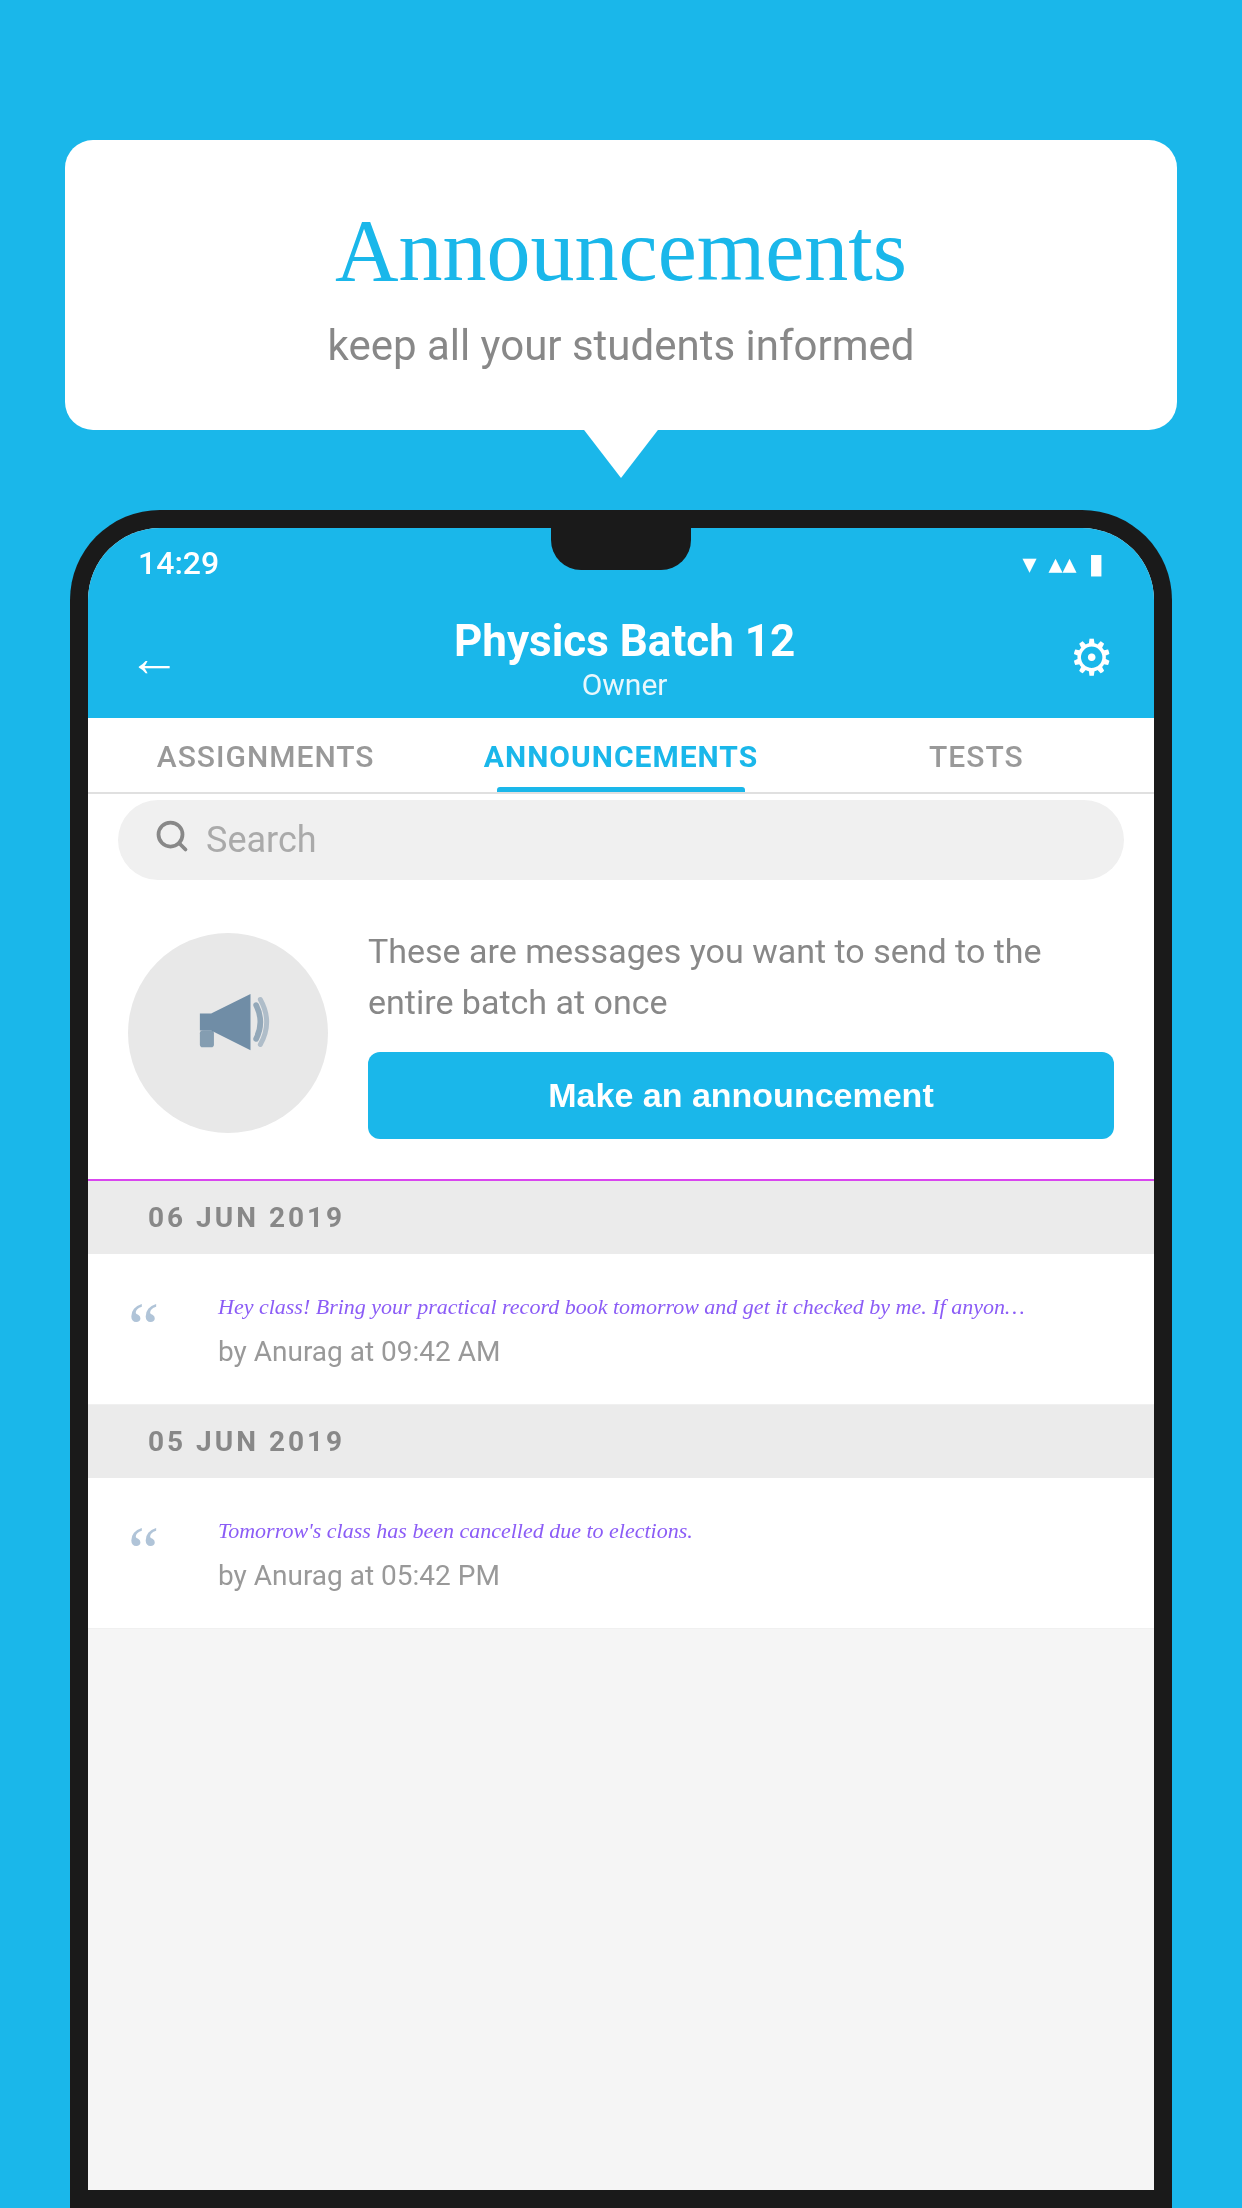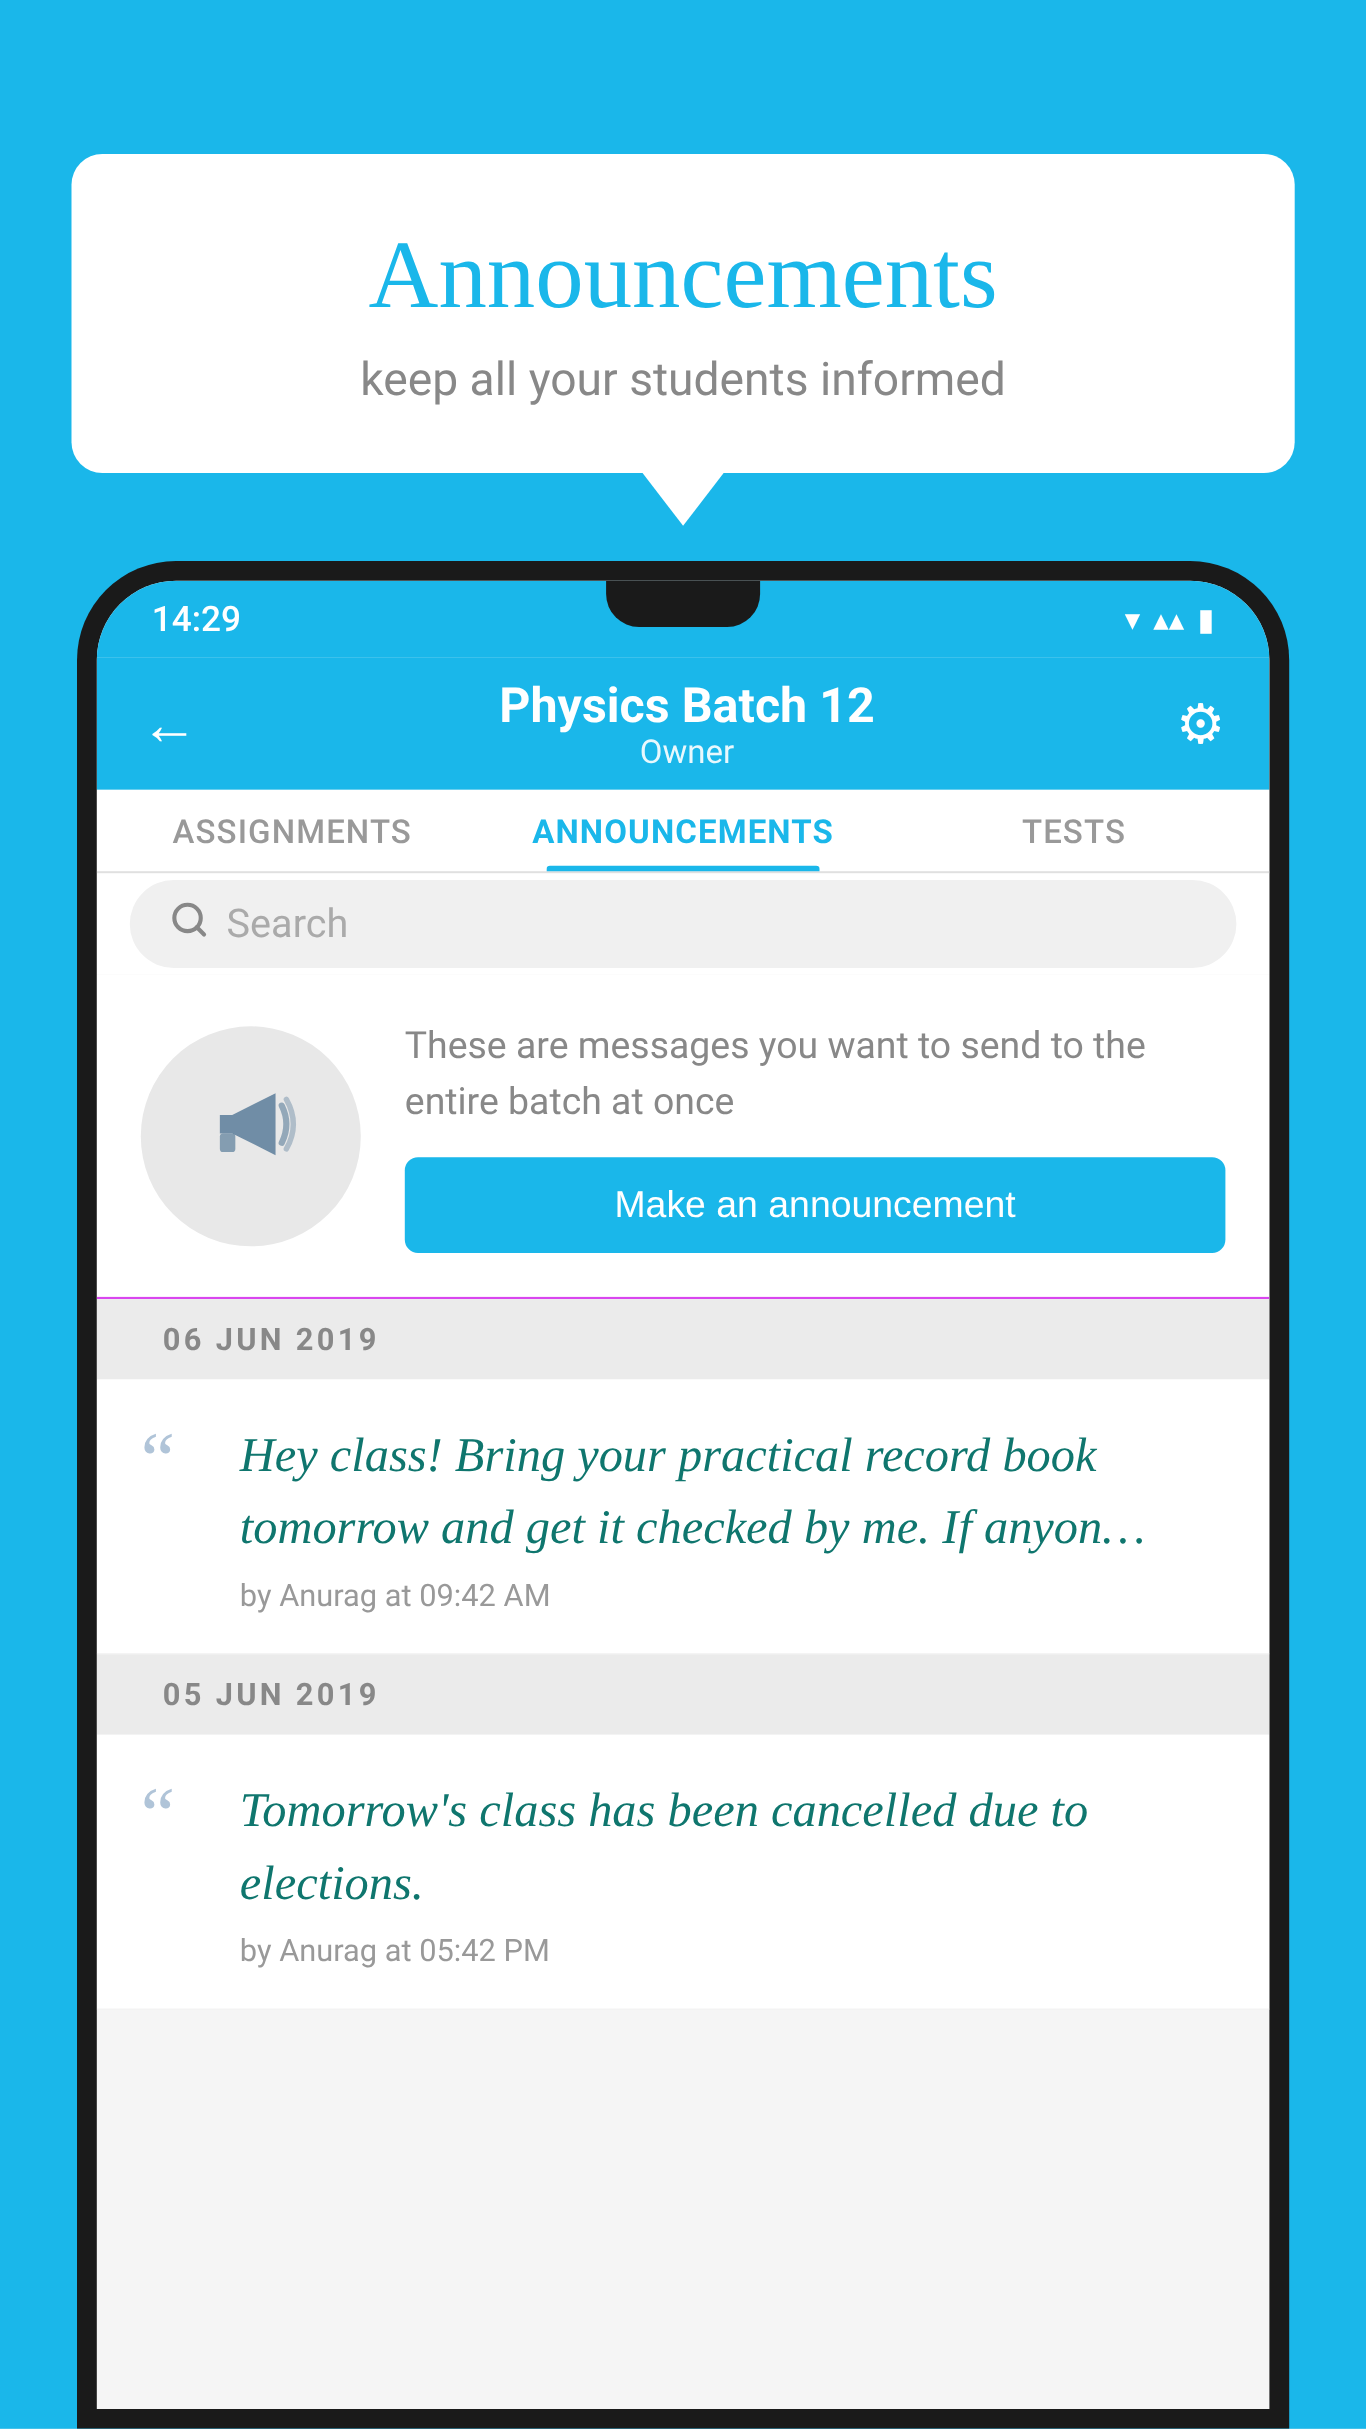--- a/index.html
+++ b/index.html
@@ -232,21 +232,21 @@
       line-height: 1.5;
       margin-bottom: 24px;
     }
     .make-announcement-btn {
       background: #1ab7ea;
       color: white;
       border: none;
       border-radius: 12px;
       padding: 24px 40px;
       font-size: 34px;
-      font-weight: 400;
+      font-weight: 700;
       cursor: pointer;
       width: 100%;
     }
 
     
     .date-separator {
       background: #ebebeb;
       padding: 20px 60px;
       font-size: 28px;
       font-weight: 700;
@@ -269,22 +269,22 @@
       color: #b0c4d8;
       font-family: Georgia, serif;
       line-height: 0.8;
       margin-top: 10px;
       min-width: 60px;
     }
     .announcement-content {
       flex: 1;
     }
     .announcement-message {
-      font-size: 44px;
-      color: #0f766e;
+      font-size: 22px;
+      color: #8b5cf6;
       font-style: italic;
       font-family: Georgia, serif;
       line-height: 1.5;
       margin-bottom: 12px;
     }
     .announcement-meta {
       font-size: 28px;
       color: #999;
     }
   </style>

